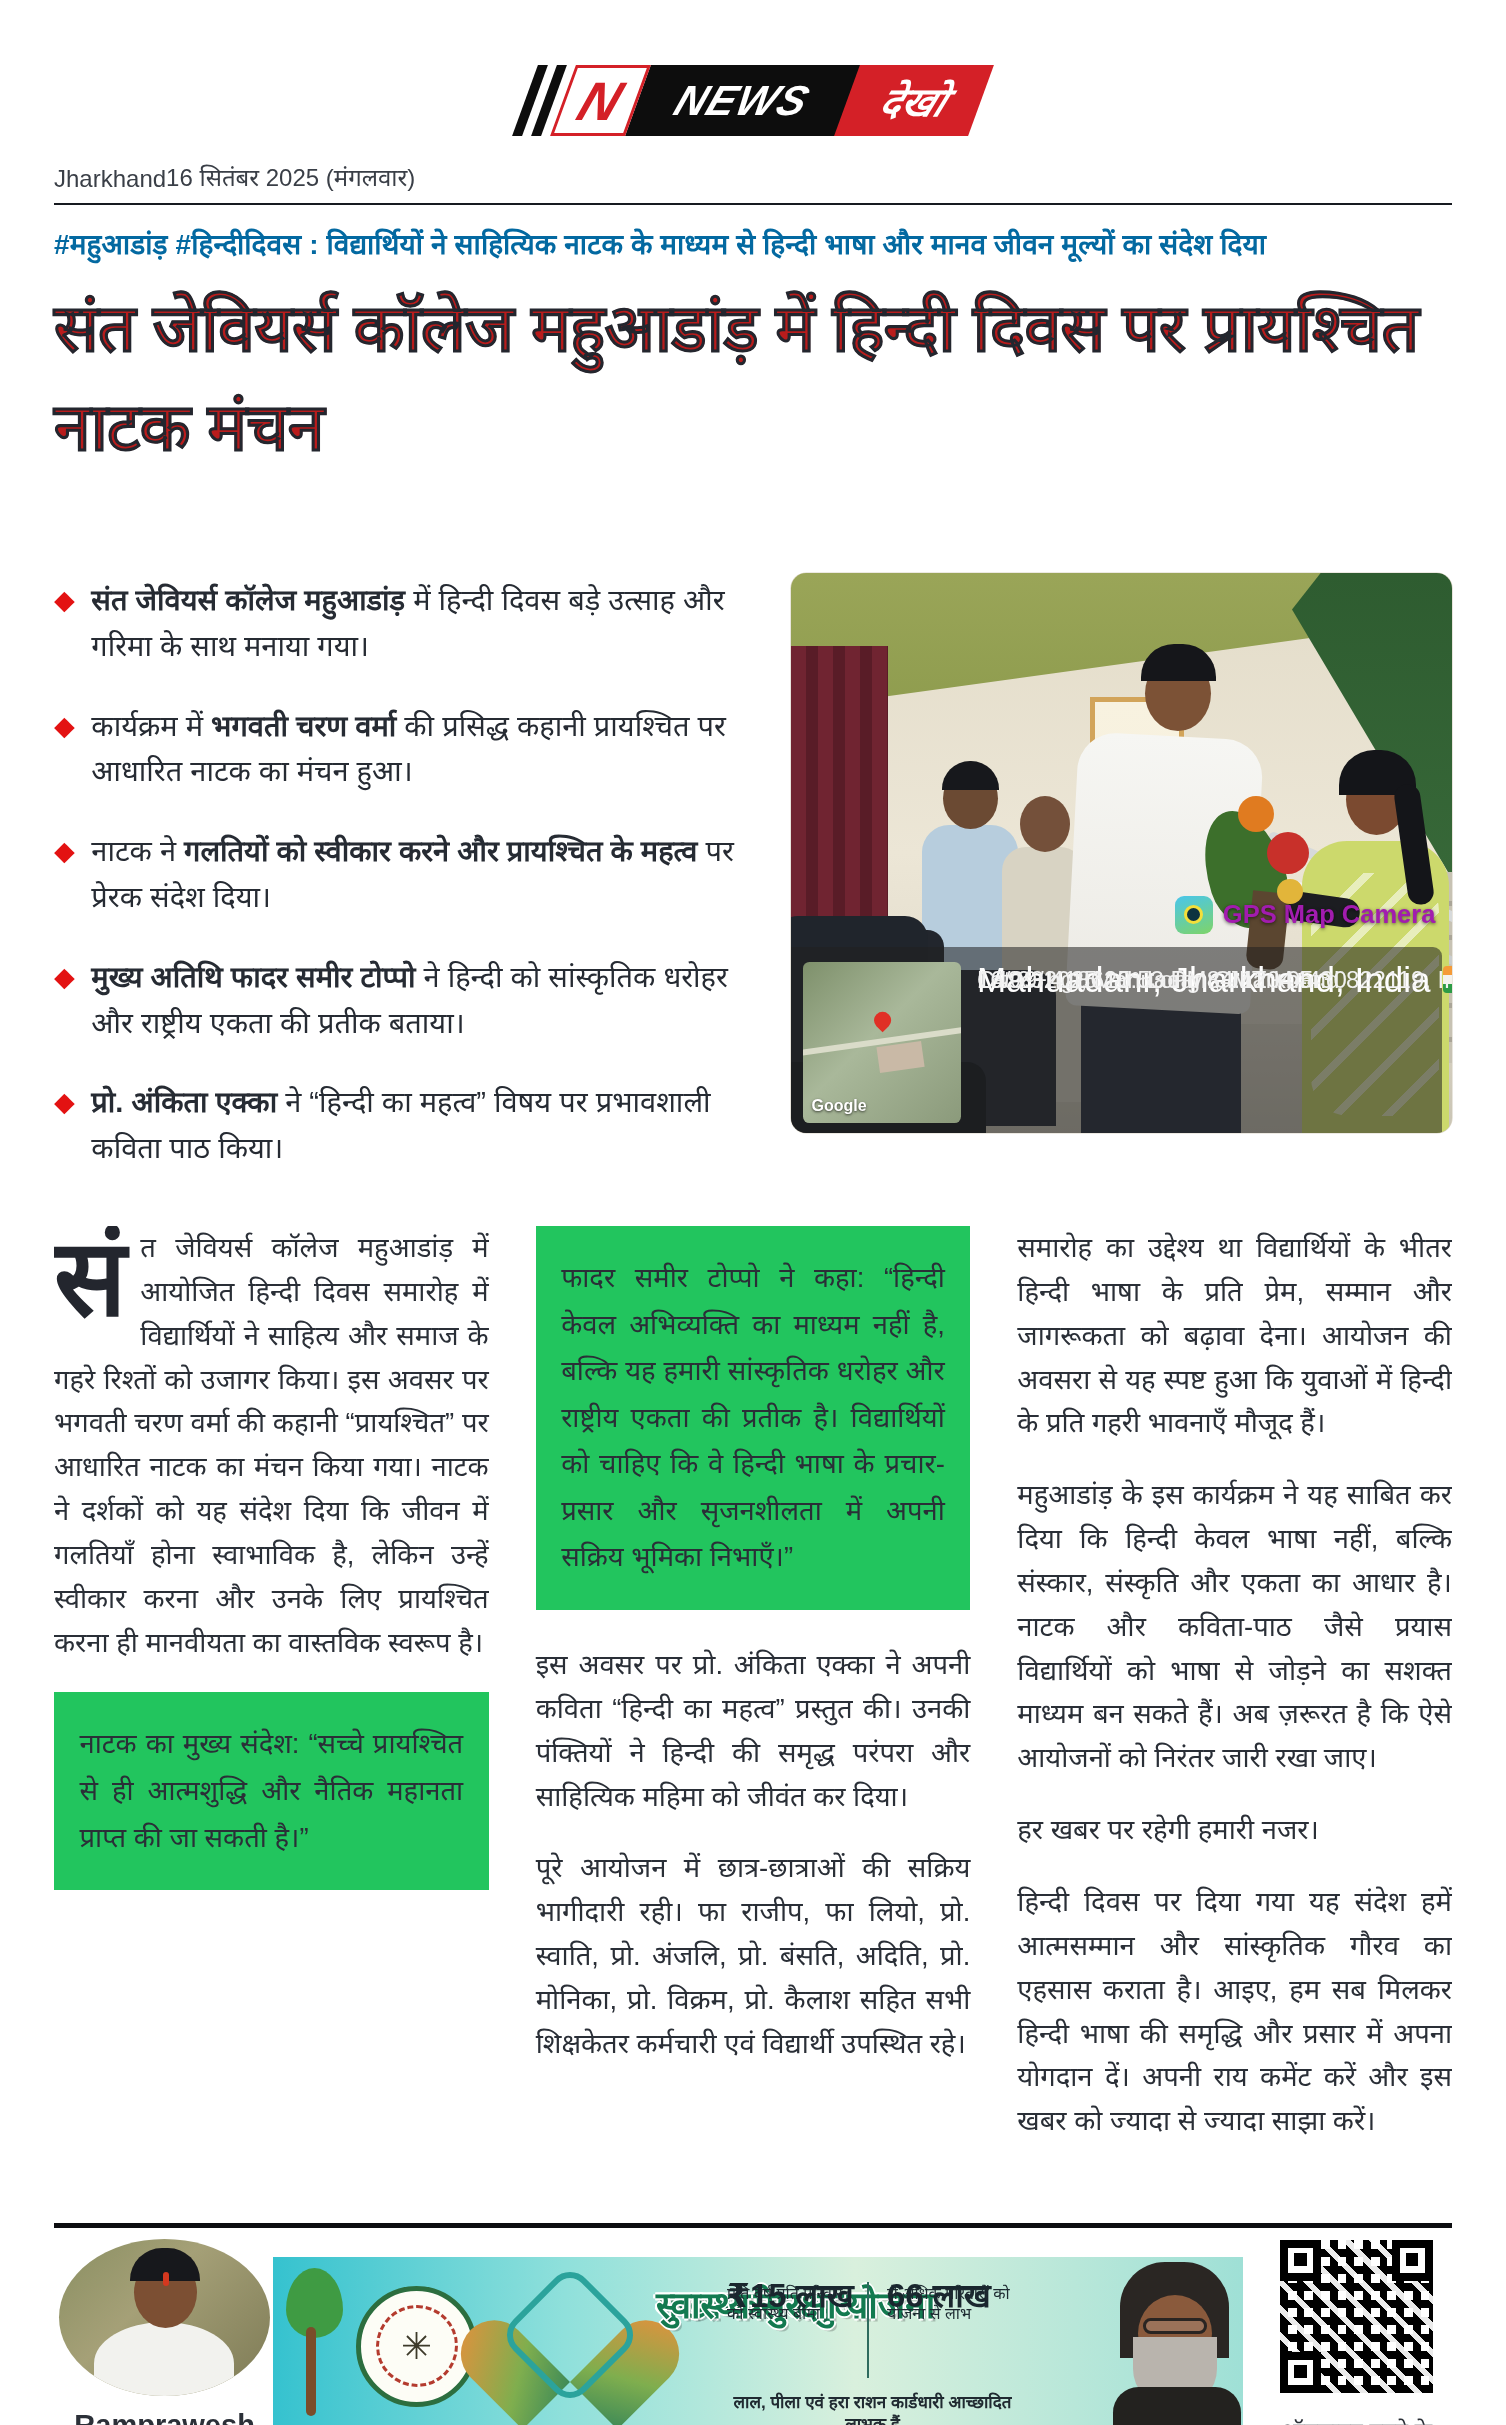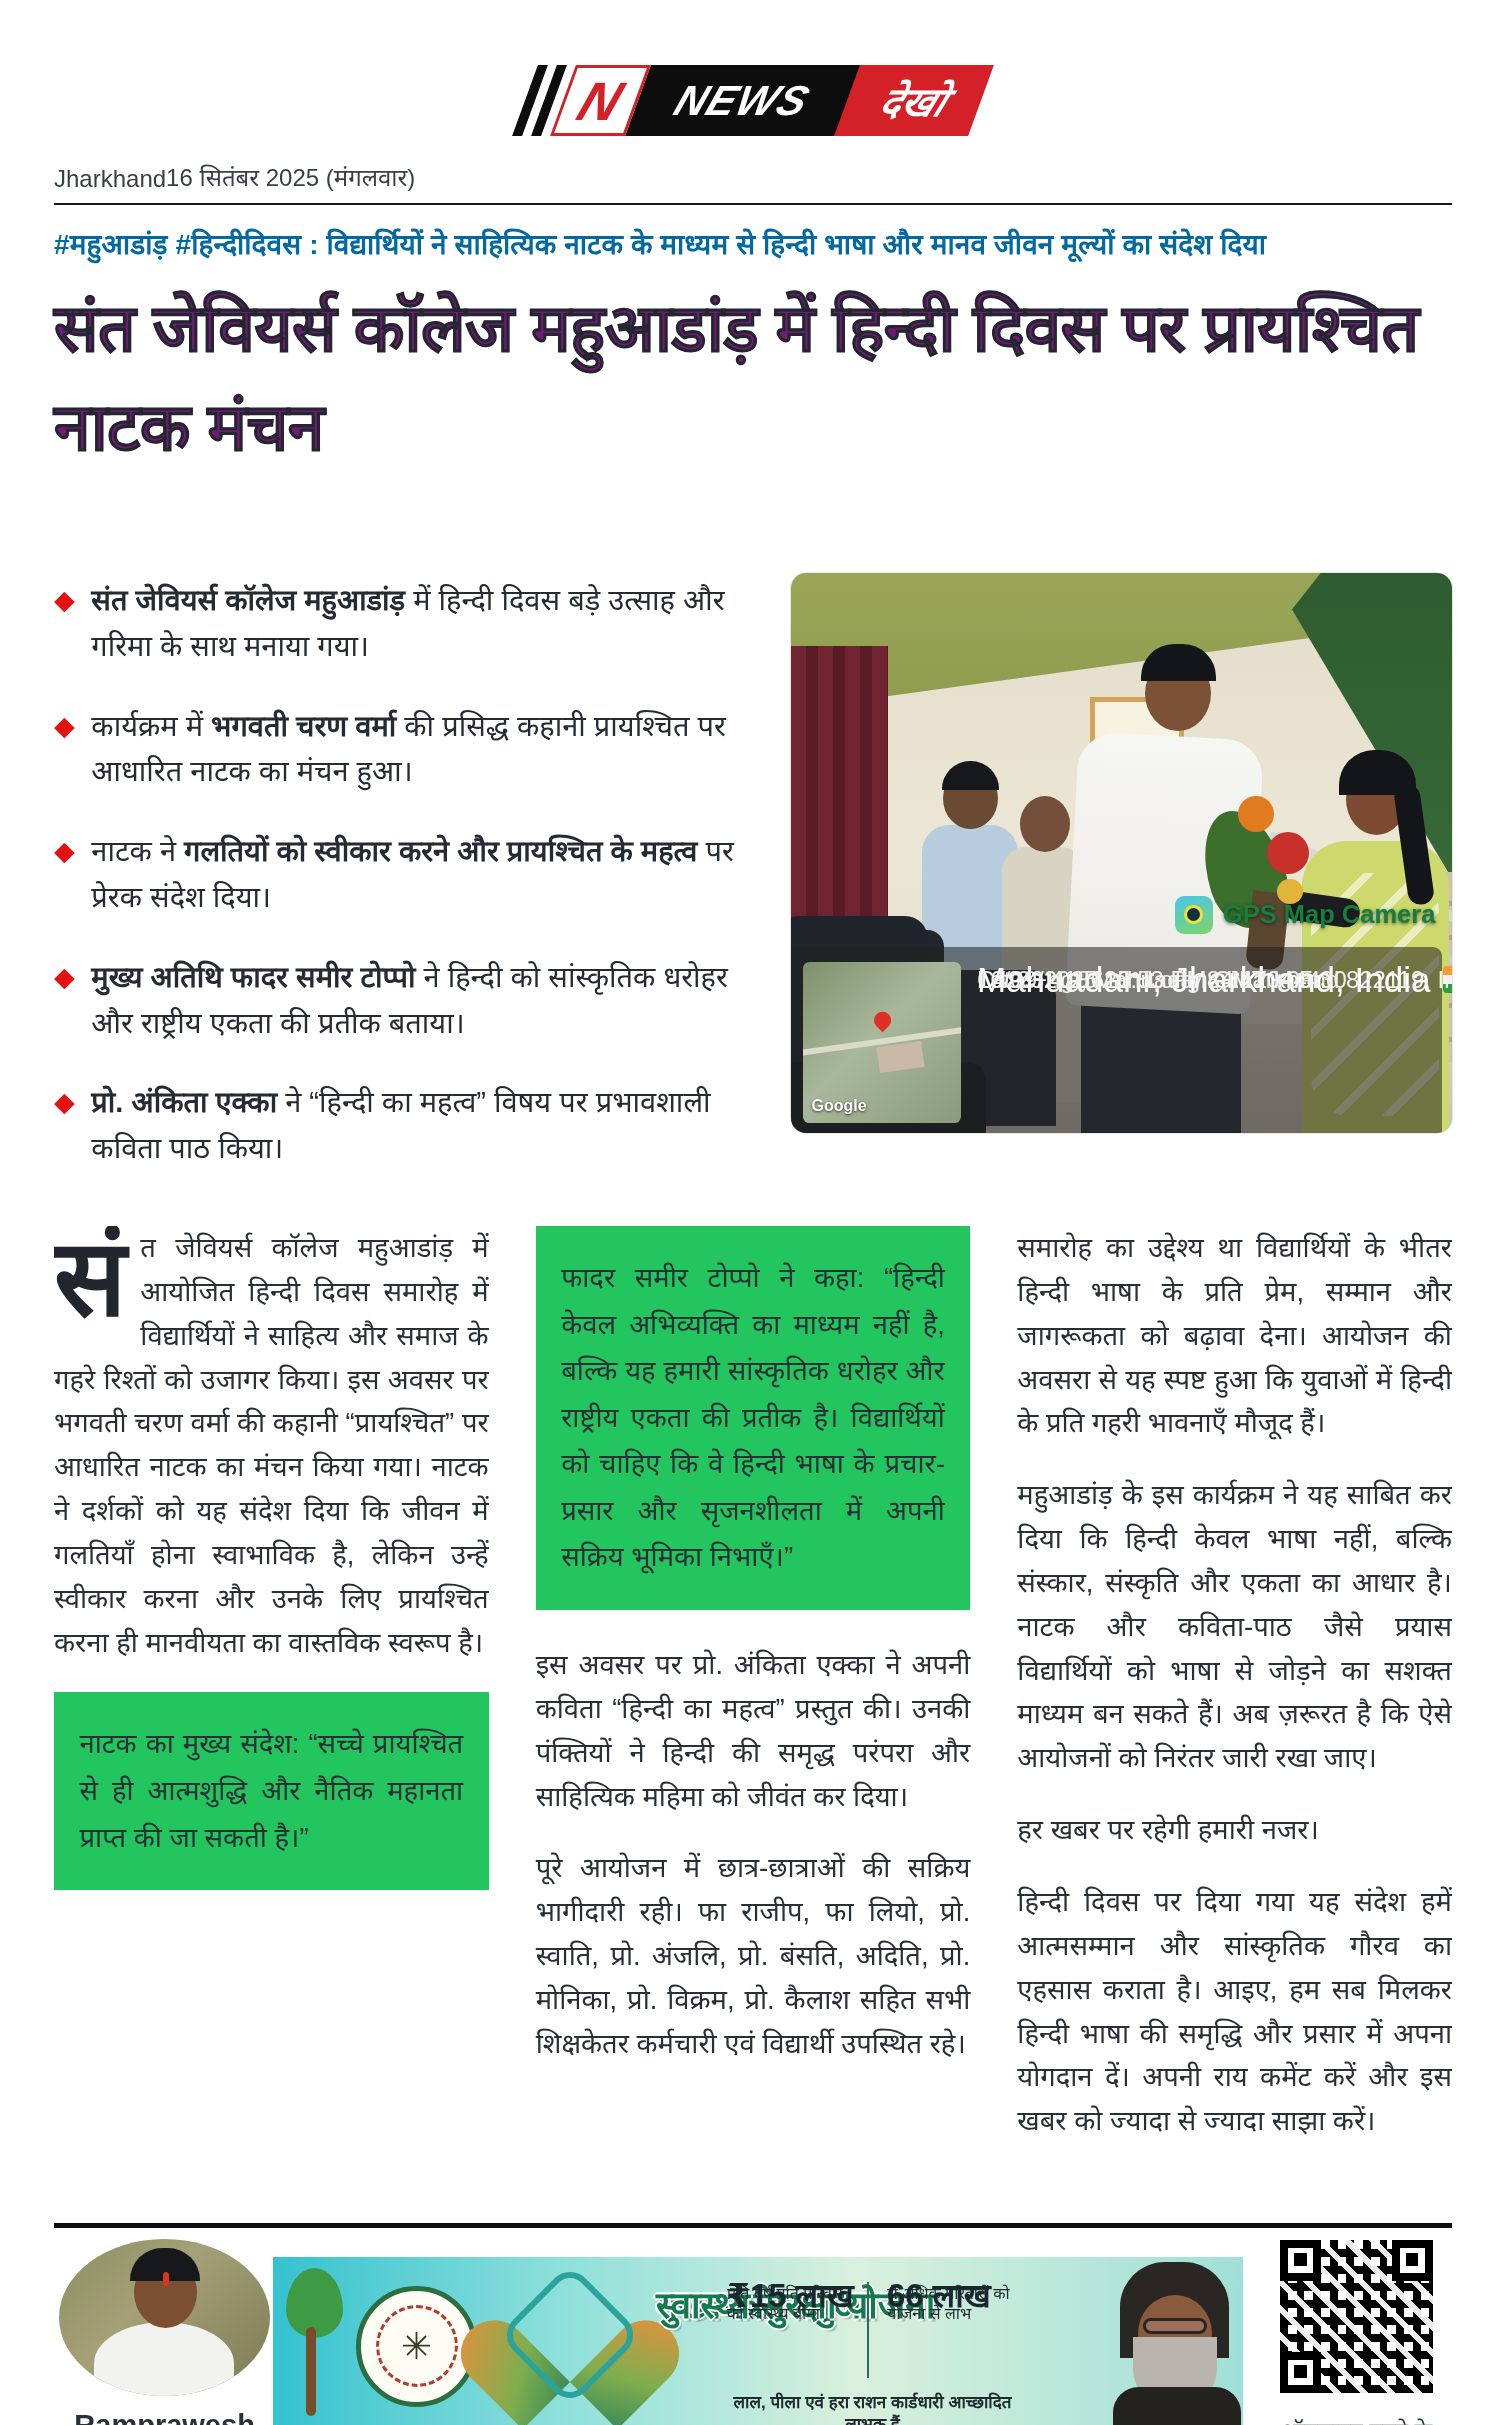--- a/index.html
+++ b/index.html
@@ -19,21 +19,21 @@
   .newsbox i{font-style:italic;font-weight:bold;font-size:42px;color:#fff;letter-spacing:1.3px}
   .dekhobox{width:134px;background:#d42027;margin-left:-1.3px}
   .dekhobox i{font-style:italic;font-weight:bold;font-size:40px;color:#fff}
 
   
   .meta-row{display:flex;align-items:flex-end;margin:22px 54px 0;font-size:24px;color:#3a3f47}
   .header-rule{margin:10.2px 54px 0;border-top:2.6px solid #171a20}
 
   .tagline{margin:19px 54px 0;font-size:28px;font-weight:bold;color:#0369a1;letter-spacing:0.1px}
 
-  .headline{margin:16.6px 54px 0;font-size:66px;font-weight:bold;line-height:1.5;color:#701a75;
+  .headline{margin:16.6px 54px 0;font-size:66px;font-weight:bold;line-height:1.5;color:#b91c1c;
             -webkit-text-stroke:1px #23262e;letter-spacing:-0.6px}
 
   
   .top-grid{display:grid;grid-template-columns:705px 1fr;gap:32px;margin:96px 54px 0;align-items:start}
   .bullet-list{display:flex;flex-direction:column;gap:34px;padding-top:5.1px}
   .bullet{display:flex;gap:16.6px;font-size:29px;line-height:1.58;color:#262b33}
   .bullet .diamond{color:#e31212;font-size:27px;line-height:1.7;flex:0 0 auto}
   .bullet b{font-weight:bold}
 
   
@@ -74,21 +74,21 @@
   .bq-yellow{left:486px;top:306px;width:25.5px;height:25.5px;background:#e2b53a;border-radius:50%}
   .bq-stem{left:458px;top:319px;width:37px;height:77px;background:#5b4630;border-radius:0 0 12.8px 12.8px;transform:rotate(6deg)}
   .chair-a{left:-16px;bottom:38px;width:153px;height:179px;background:#20252c;border-radius:23px 23px 0 0}
   .chair-b{left:96px;bottom:6.4px;width:169px;height:156px;background:#262b33;border-radius:25.5px 25.5px 0 0}
   .chair-c{left:-16px;bottom:-57px;width:211px;height:128px;background:#171b21;border-radius:19px}
   .chair-d{left:57px;top:357px;width:96px;height:109px;background:#22262d;border-radius:16.6px 16.6px 0 0}
 
   .gps-badge{position:absolute;right:16.6px;bottom:199px;display:flex;align-items:center;gap:10.2px}
   .gps-badge .gps-icon{position:static;width:38px;height:38px;border-radius:9px;background:linear-gradient(160deg,#49c6ec,#7fd467);display:flex;align-items:center;justify-content:center}
   .gps-icon .lens{position:static;width:19px;height:19px;border-radius:50%;background:#0d3340;border:3.2px solid #f3df3a}
-  .gps-badge .gps-label{font-size:25.5px;font-weight:bold;color:#15803d;text-shadow:0 1.3px 3.8px rgba(0,0,0,.6)}
+  .gps-badge .gps-label{font-size:25.5px;font-weight:bold;color:#a21caf;text-shadow:0 1.3px 3.8px rgba(0,0,0,.6)}
 
   .gps-bar{position:absolute;left:0;right:10.2px;bottom:0;height:186px;background:rgba(33,33,33,.55);border-radius:0 9px 0 14px;padding:12.8px 16.6px 12.8px 186px}
   .map-thumb{left:11.5px;bottom:10.2px;width:158px;height:161px;border-radius:6.4px;overflow:hidden;
      background:linear-gradient(135deg,#7e906b 0%,#a9b89a 45%,#8b9a7b 100%)}
   .map-road{left:-12.8px;top:75px;width:204px;height:6.4px;background:#dadcc9;transform:rotate(-8deg)}
   .map-bldg{left:75px;top:82px;width:45px;height:25.5px;background:#c9b9a6;transform:rotate(-8deg)}
   .map-pin{left:71px;top:50px;width:16.6px;height:16.6px;background:#e03026;border-radius:50% 50% 50% 0;transform:rotate(-45deg)}
   .map-google{left:9px;bottom:8px;font-size:16px;color:#fff;font-weight:bold;text-shadow:0 0.6px 2.6px rgba(0,0,0,.7)}
   .gps-place{font-size:35px;color:#fefefe;display:flex;align-items:center;gap:12.8px;white-space:nowrap}
   .india-flag{display:inline-block;width:37px;height:27px;border-radius:3.8px;overflow:hidden;position:relative;flex:0 0 auto;

